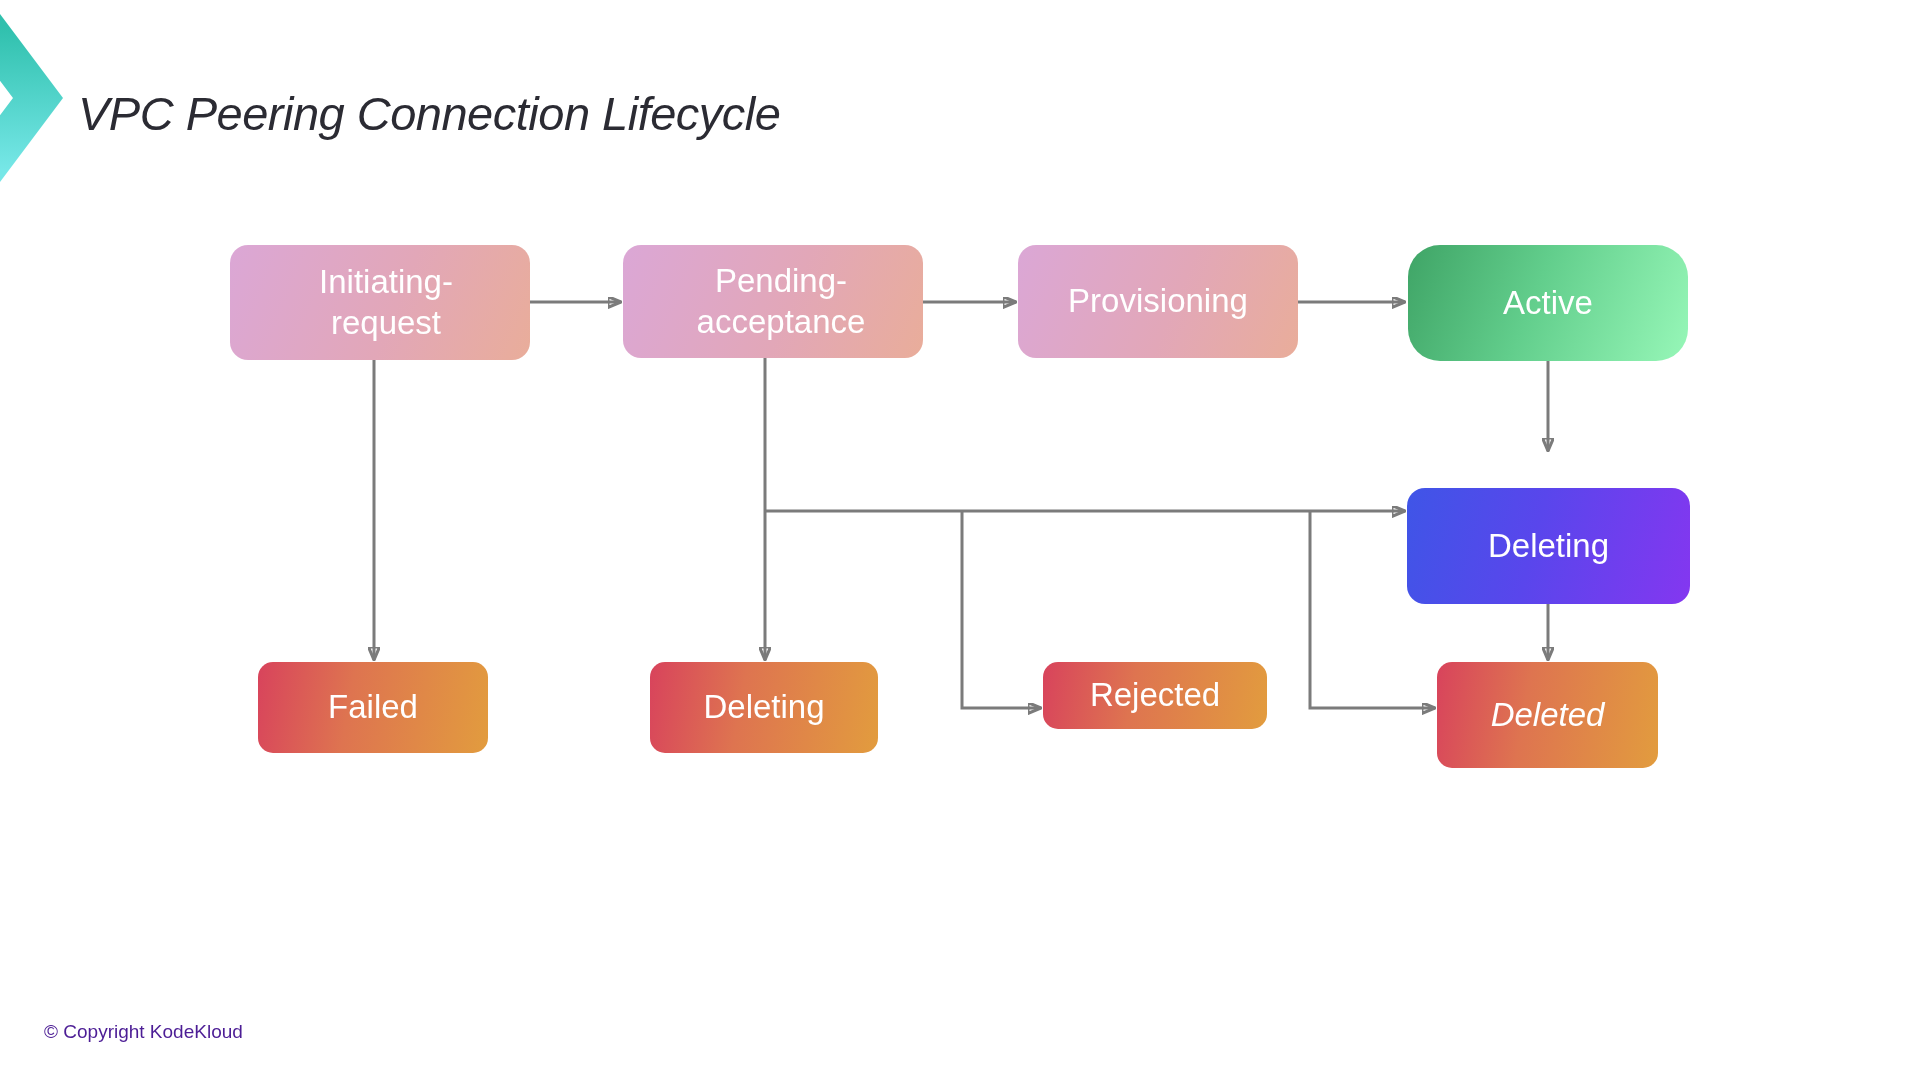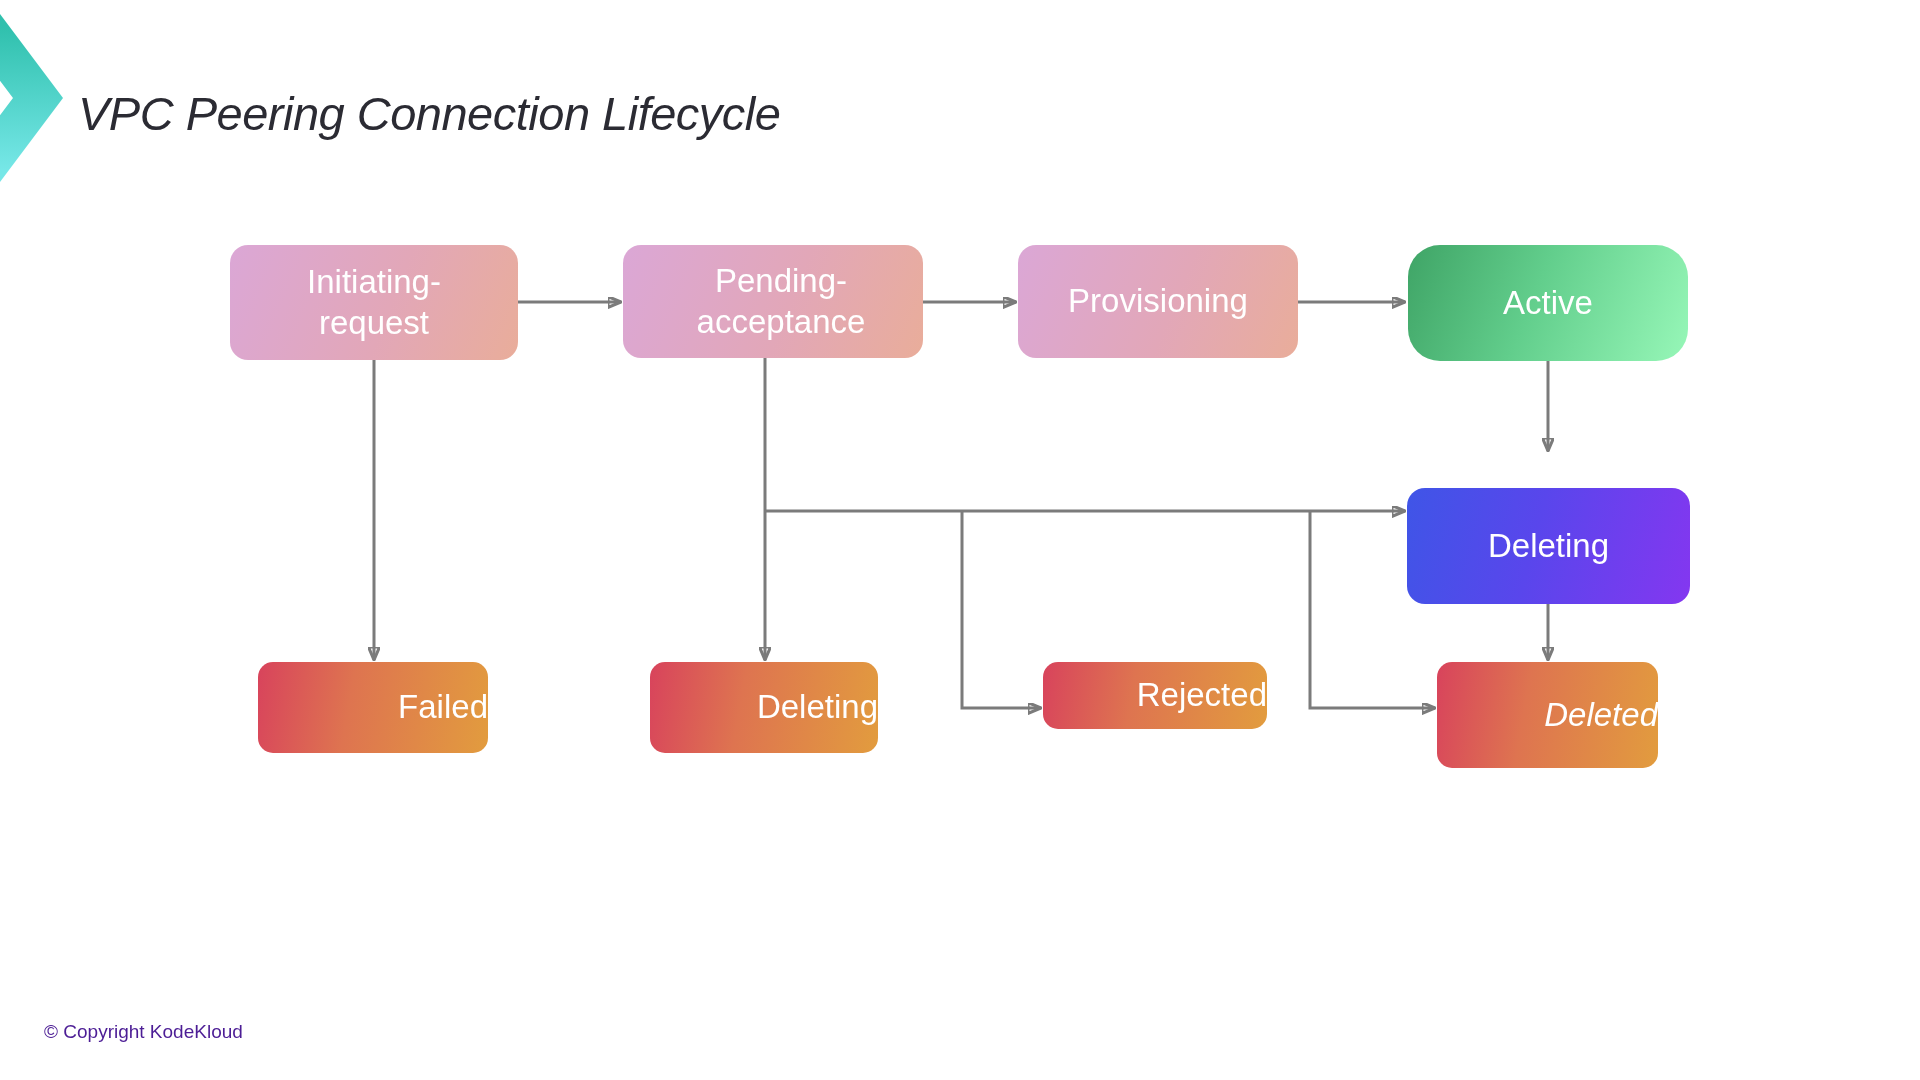--- a/index.html
+++ b/index.html
@@ -58,23 +58,23 @@
     color: #ffffff;
     font-size: 33px;
     line-height: 1.22;
     text-align: center;
   }
   .node .label { max-width: 210px; }
 
   .style-pink   { background: linear-gradient(112deg, #dba7d6 0%, #e2a7b8 55%, #e9ad9a 100%); border-radius: 18px; }
   .style-green  { background: linear-gradient(112deg, #3fa466 0%, #62ce8c 45%, #97f7b8 100%); border-radius: 32px; }
   .style-violet { background: linear-gradient(105deg, #3f55e7 0%, #5946ec 45%, #8437f0 100%); border-radius: 18px; margin-top: 35px; }
-  .style-orange { background: linear-gradient(100deg, #d8435c 0%, #de7450 40%, #e29c3e 100%); border-radius: 15px; justify-content: flex-end; }
+  .style-orange { background: linear-gradient(100deg, #d8435c 0%, #de7450 40%, #e29c3e 100%); border-radius: 15px; }
 
-  #node-initiating-request { left: 230px;  top: 245px; width: 288px; height: 115px; }
+  #node-initiating-request { left: 230px;  top: 245px; width: 288px; height: 115px; padding-left: 12px; }
   #node-pending-acceptance { left: 623px;  top: 245px; width: 284px; height: 113px; padding-left: 16px; }
   #node-provisioning       { left: 1018px; top: 245px; width: 280px; height: 113px; }
   #node-active             { left: 1408px; top: 245px; width: 280px; height: 116px; }
   #node-deleting           { left: 1407px; top: 453px; width: 283px; height: 116px; }
   #node-failed             { left: 258px;  top: 662px; width: 230px; height: 91px; }
   #node-expired            { left: 650px;  top: 662px; width: 228px; height: 91px; }
   #node-rejected           { left: 1043px; top: 662px; width: 224px; height: 67px; }
   #node-deleted            { left: 1437px; top: 662px; width: 221px; height: 106px; font-style: italic; }
 
   

